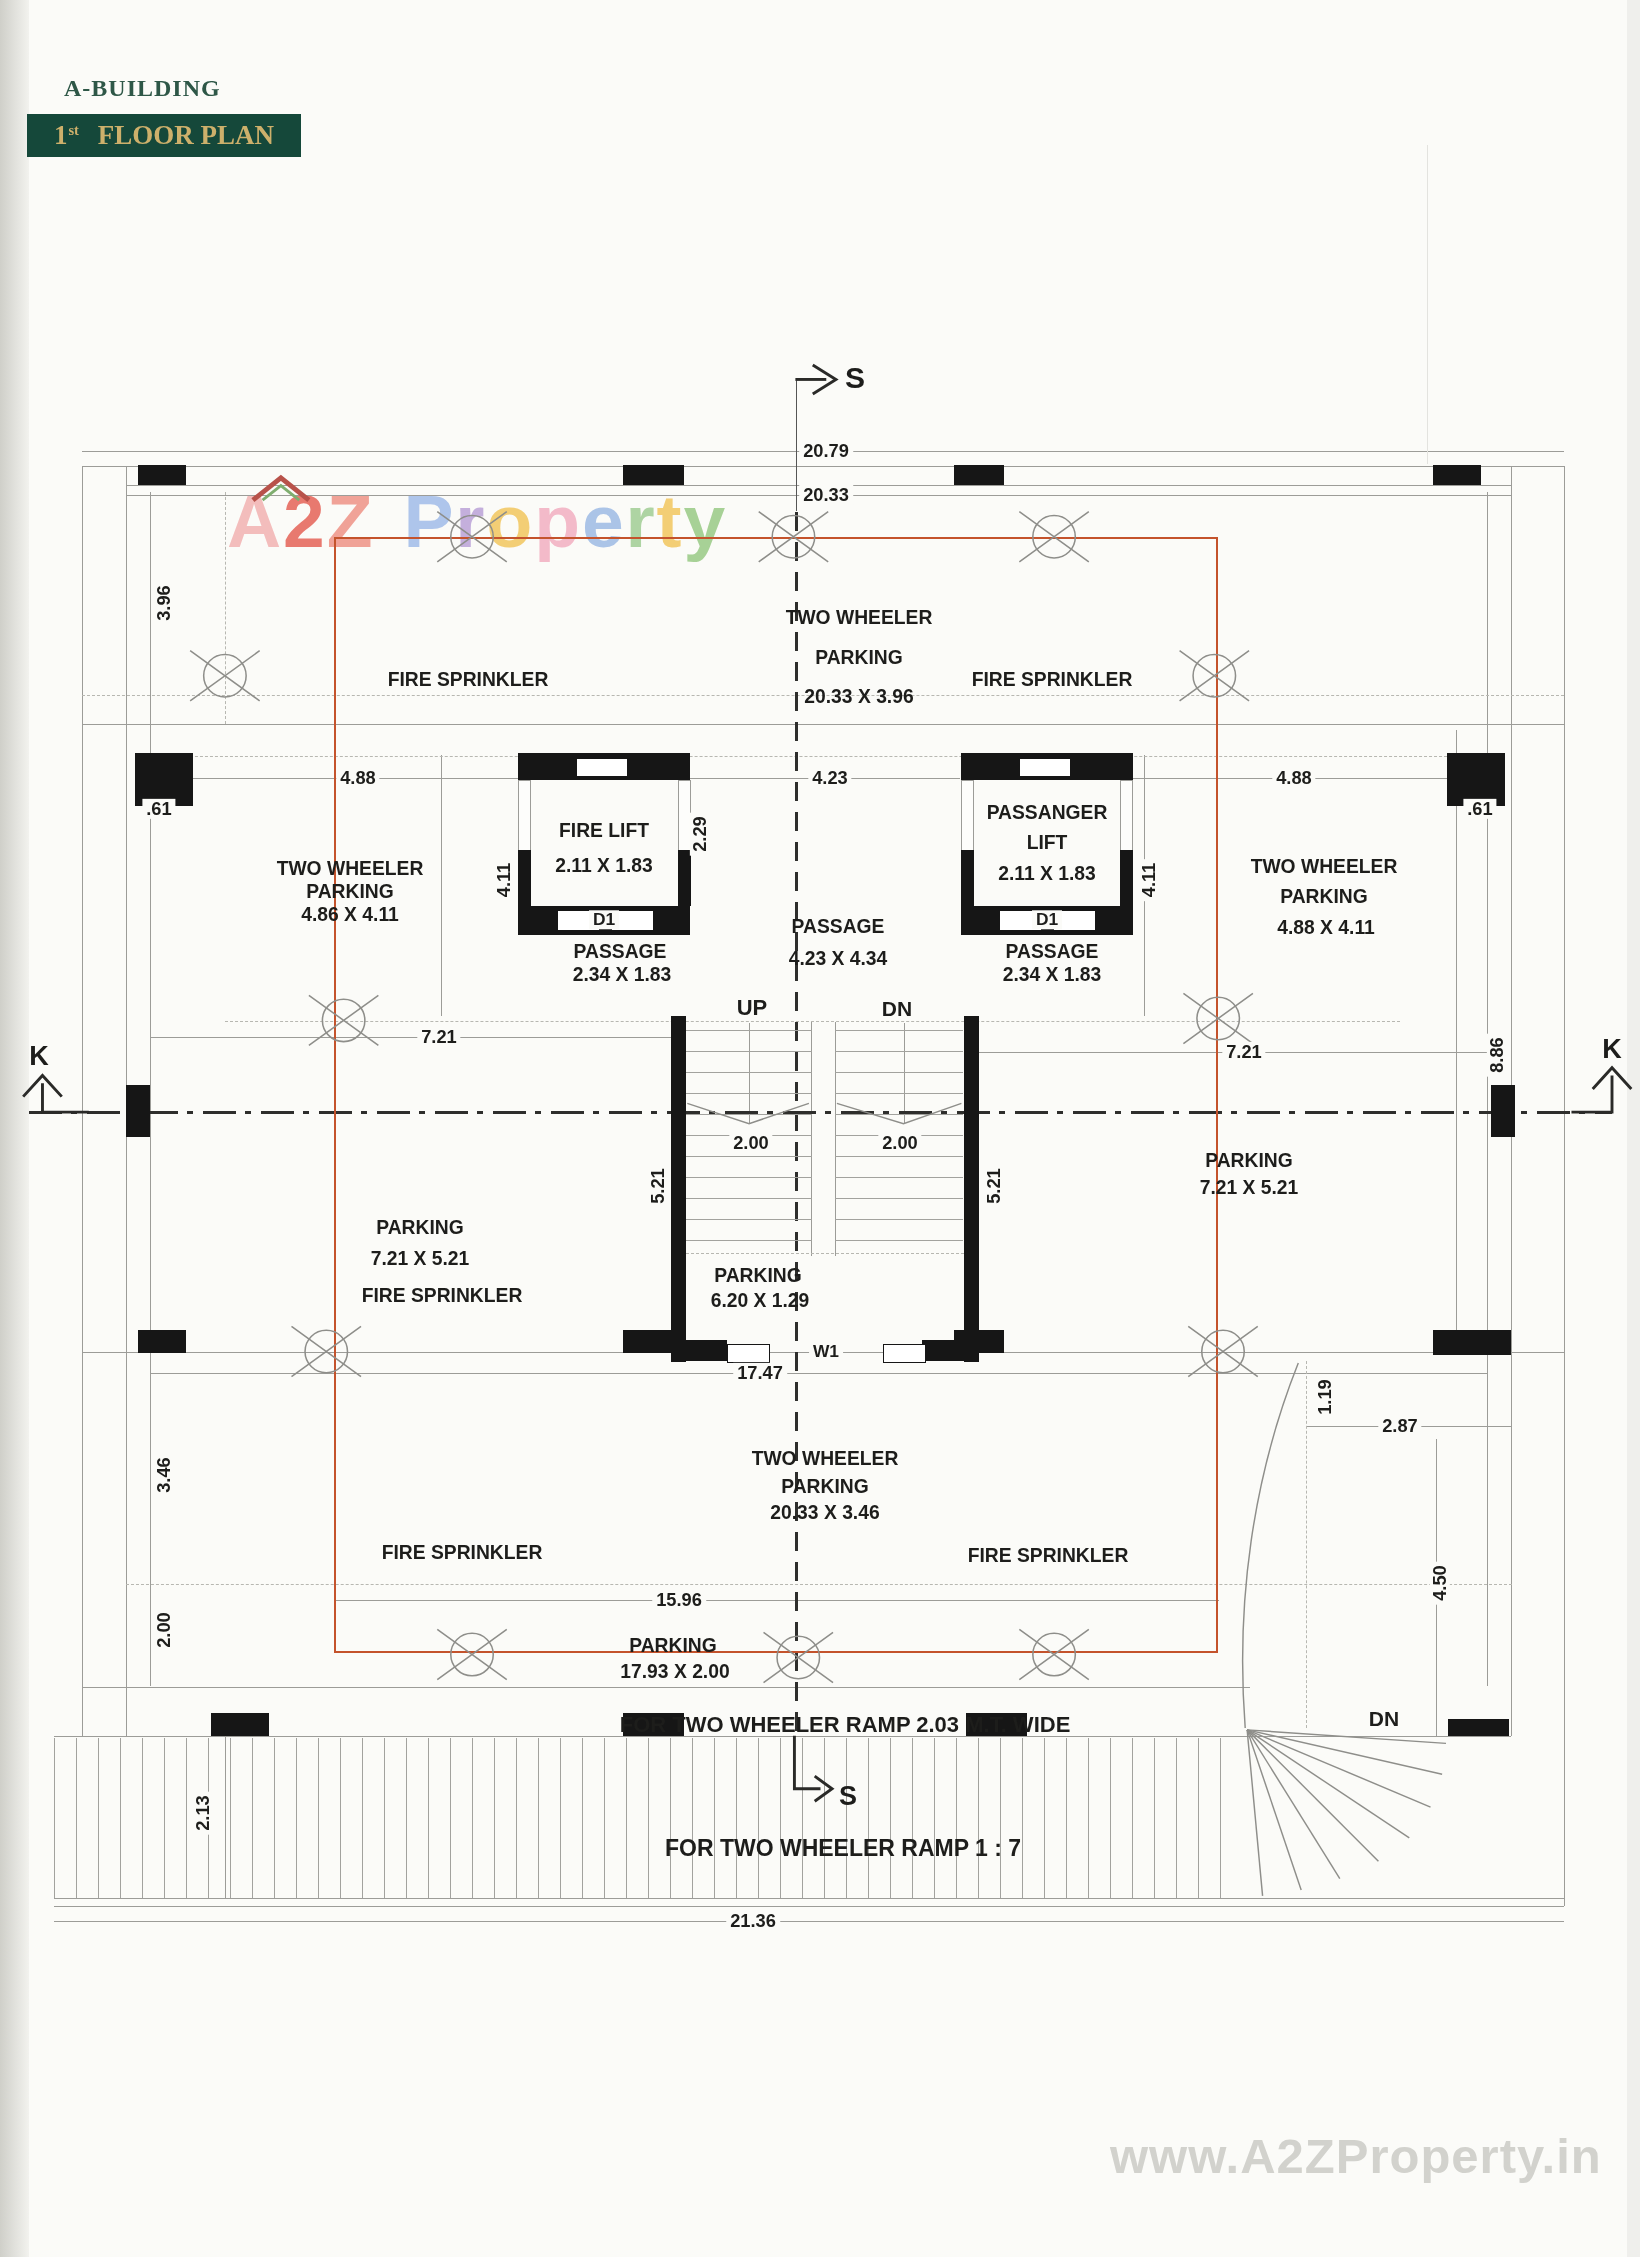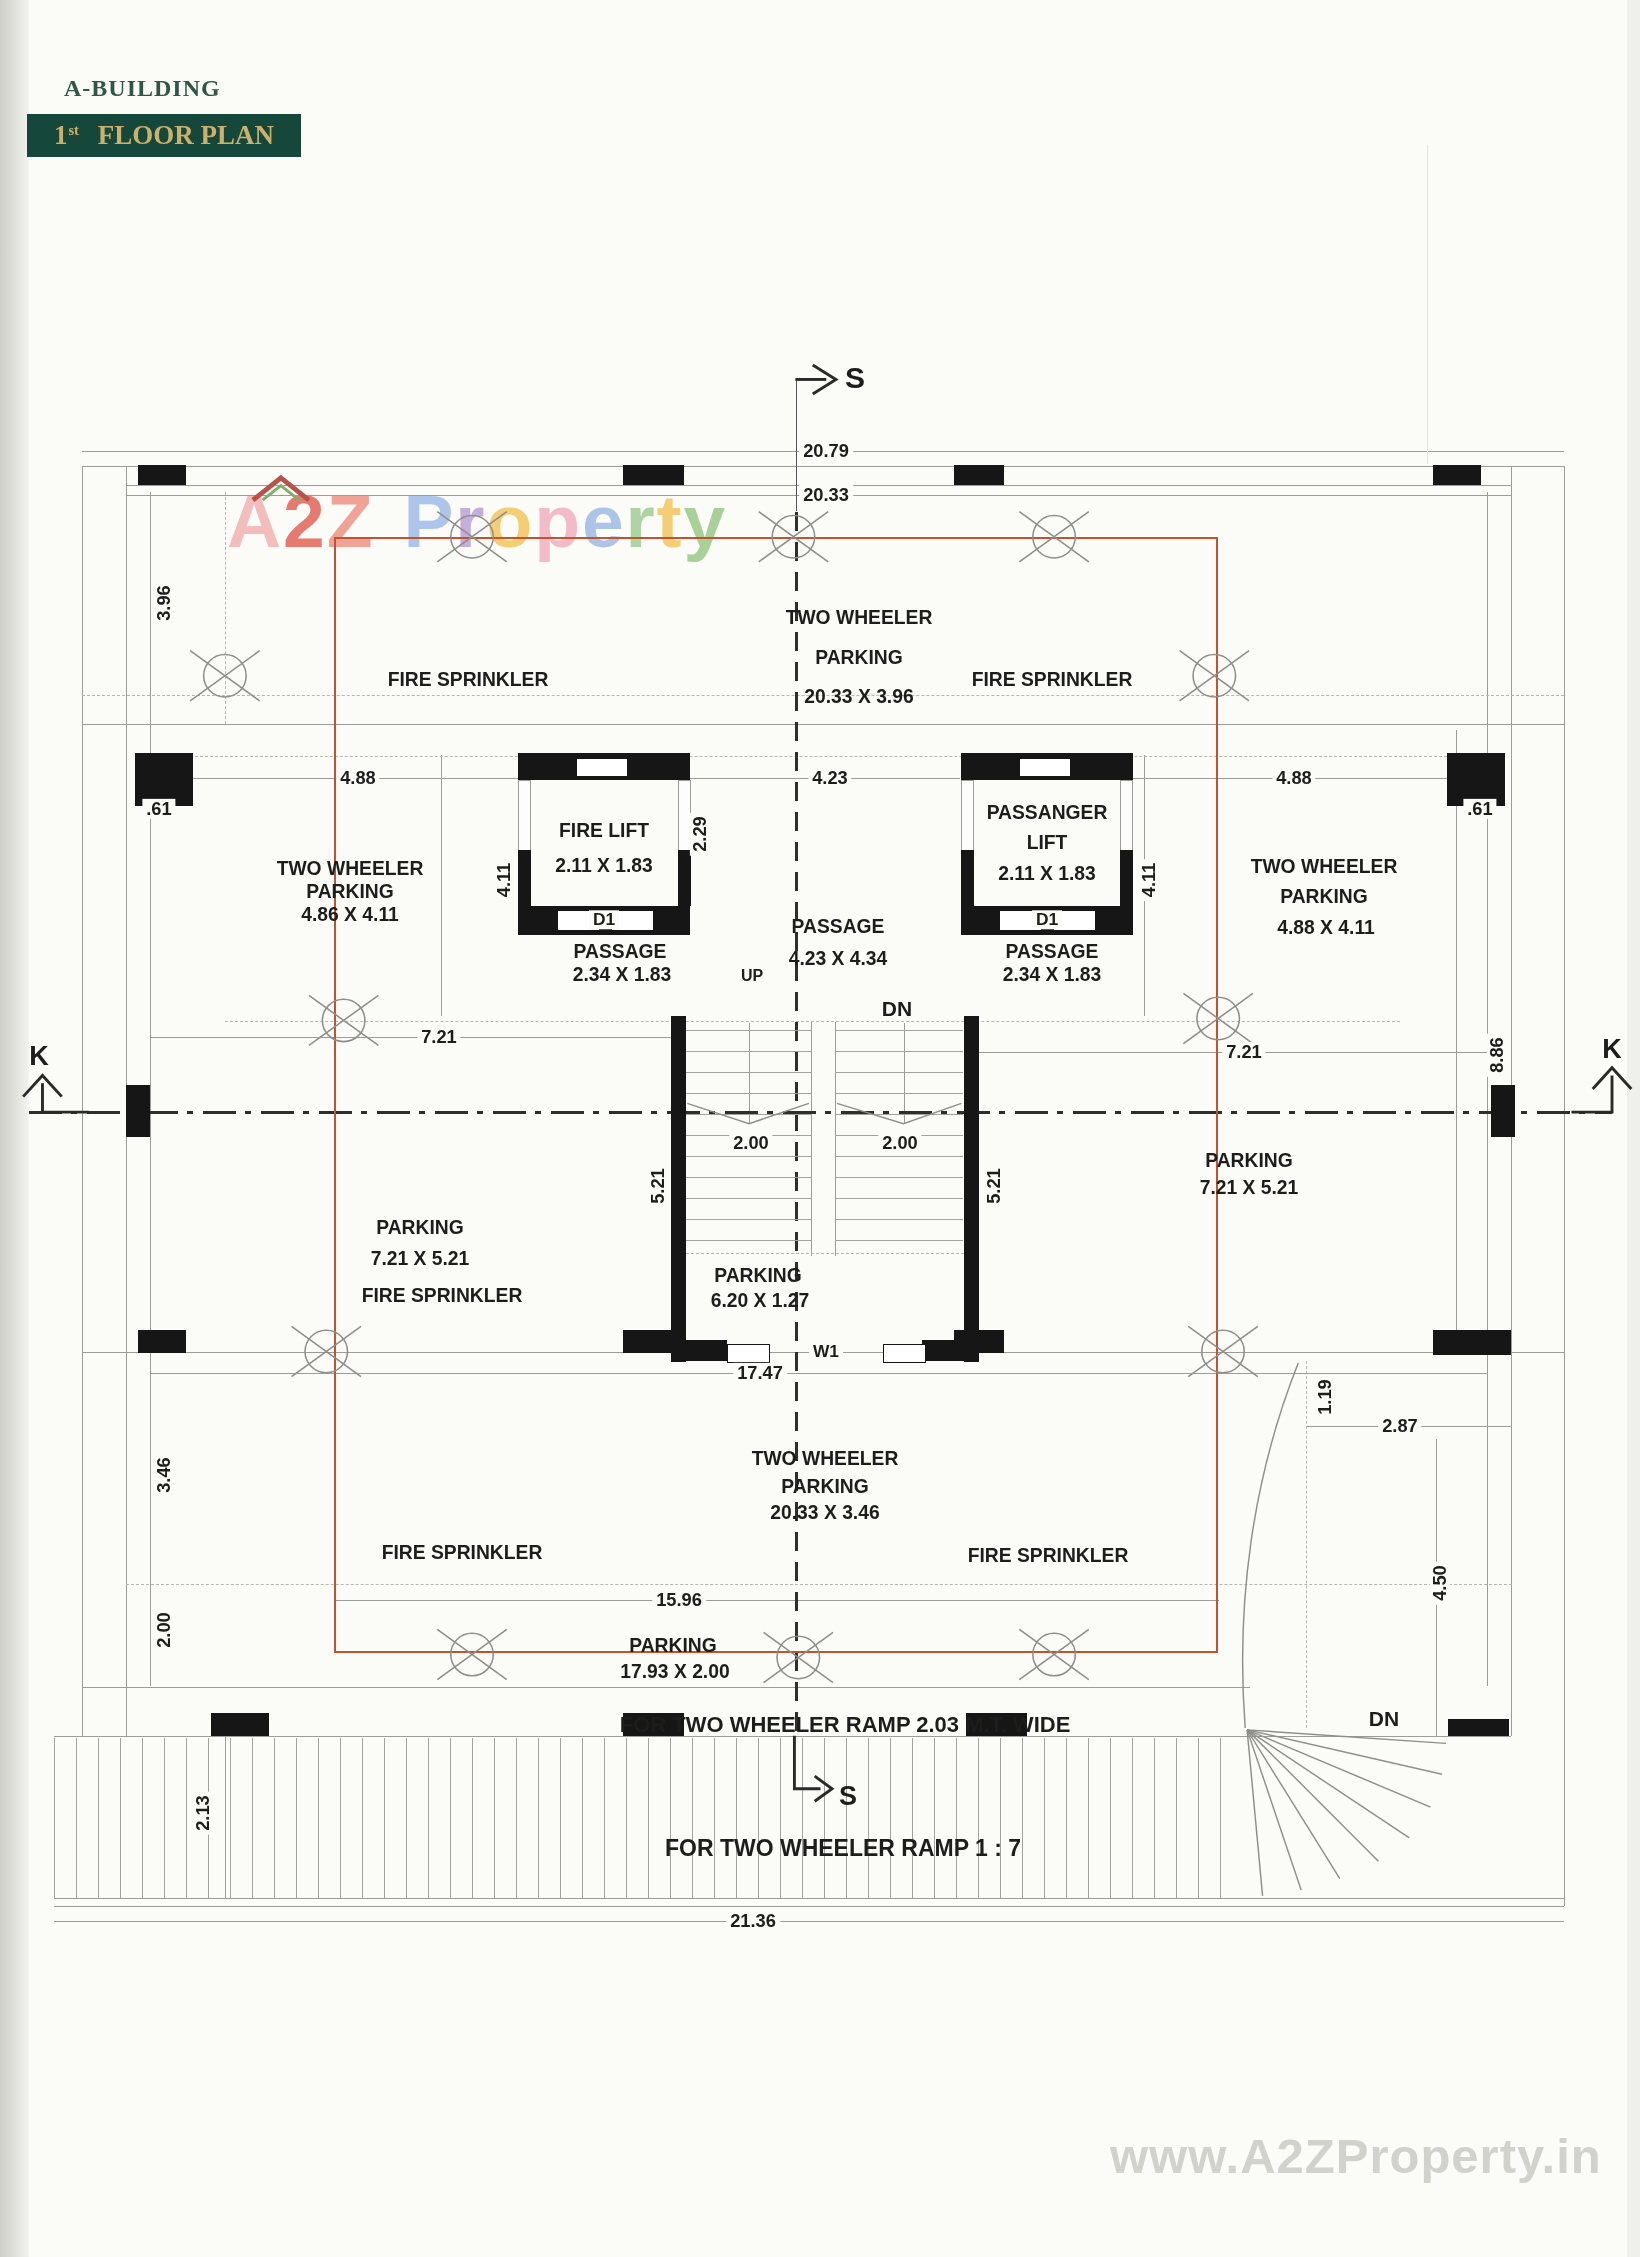--- a/index.html
+++ b/index.html
@@ -290,30 +290,30 @@
   <span class="lbl" style="left:1047px;top:874px">2.11 X 1.83</span>
   <span class="dim" style="left:1047px;top:920px;font-size:17.4px">D1</span>
 
   <span class="lbl" style="left:838px;top:927px">PASSAGE</span>
   <span class="lbl" style="left:838px;top:959px">4.23 X 4.34</span>
   <span class="lbl" style="left:620px;top:952px">PASSAGE</span>
   <span class="lbl" style="left:622px;top:975px">2.34 X 1.83</span>
   <span class="lbl" style="left:1052px;top:952px">PASSAGE</span>
   <span class="lbl" style="left:1052px;top:975px">2.34 X 1.83</span>
 
-  <span class="lbl" style="left:752px;top:976px;font-size:16px">UP</span>
+  <span class="lbl" style="left:752px;top:1008px;font-size:22px">UP</span>
   <span class="lbl" style="left:897px;top:1008px;font-size:21px">DN</span>
 
   <span class="lbl" style="left:420px;top:1228px">PARKING</span>
   <span class="lbl" style="left:420px;top:1259px">7.21 X 5.21</span>
   <span class="lbl" style="left:1249px;top:1161px">PARKING</span>
   <span class="lbl" style="left:1249px;top:1188px">7.21 X 5.21</span>
 
   <span class="lbl" style="left:758px;top:1276px">PARKING</span>
-  <span class="lbl" style="left:760px;top:1301px">6.20 X 1.27</span>
+  <span class="lbl" style="left:760px;top:1301px">6.20 X 1.29</span>
   <span class="dim" style="left:826px;top:1352px;font-size:17.4px">W1</span>
 
   <span class="lbl" style="left:825px;top:1459px">TWO WHEELER</span>
   <span class="lbl" style="left:825px;top:1487px">PARKING</span>
   <span class="lbl" style="left:825px;top:1513px">20.33 X 3.46</span>
 
   <span class="lbl" style="left:673px;top:1646px">PARKING</span>
   <span class="lbl" style="left:675px;top:1672px">17.93 X 2.00</span>
 
   <span class="lbl" style="left:1384px;top:1718px;font-size:21px">DN</span>

